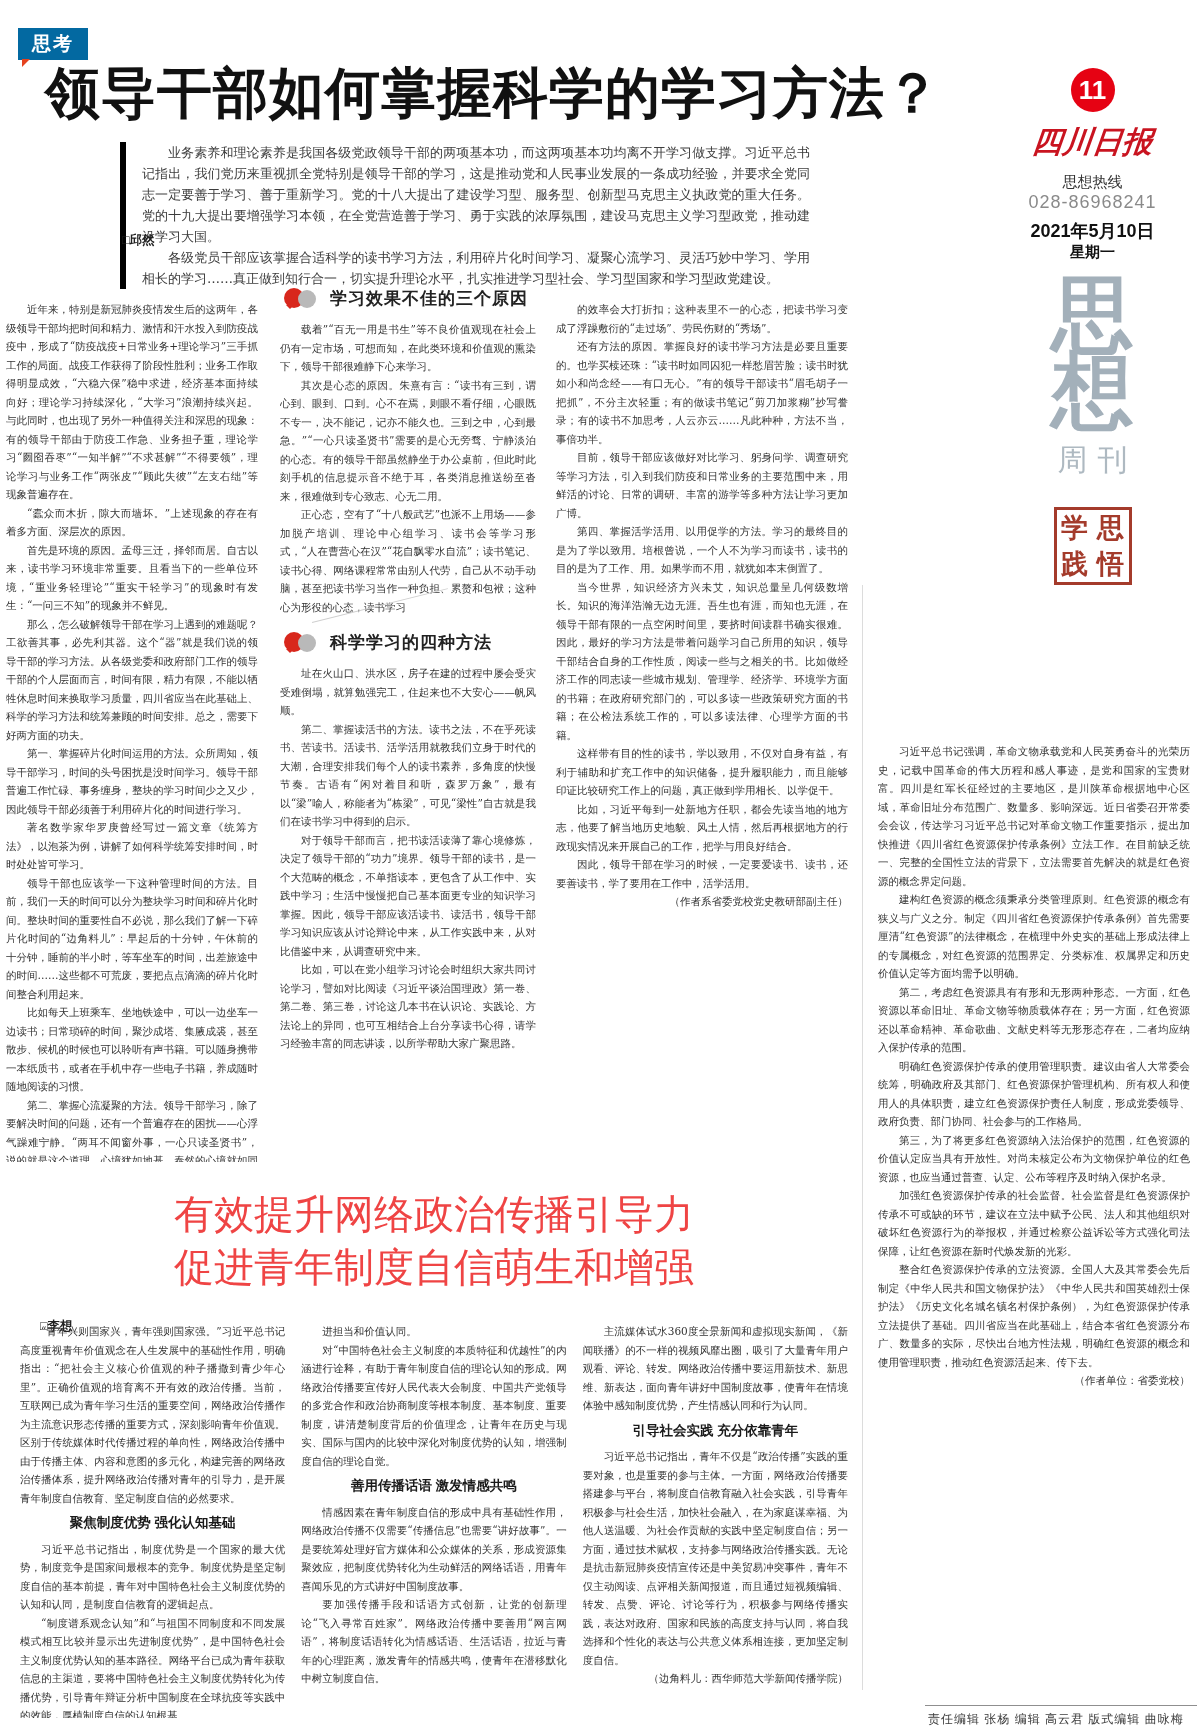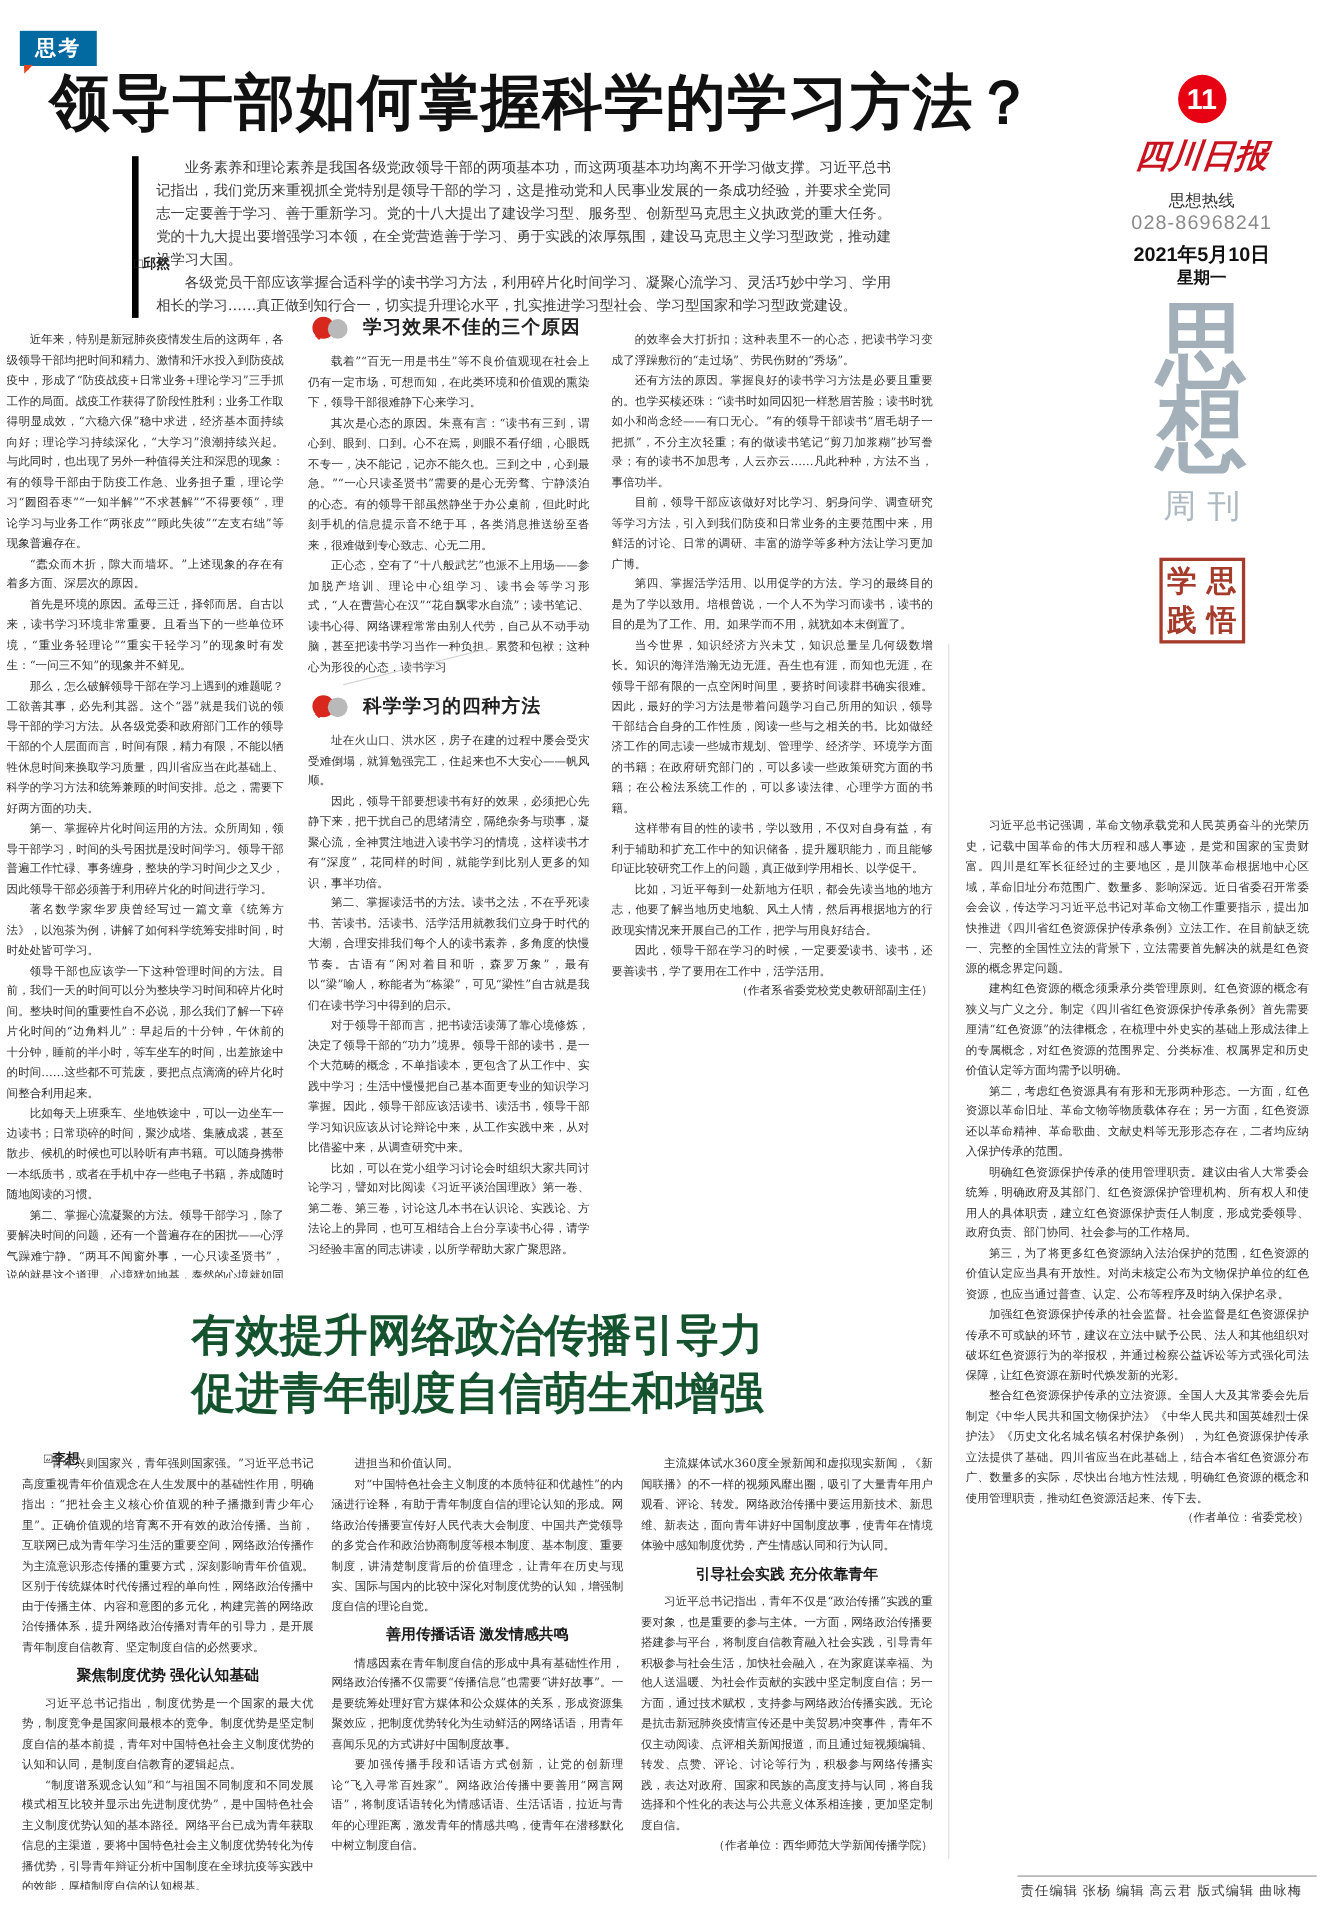--- a/index.html
+++ b/index.html
@@ -50,21 +50,21 @@
   .col .para{margin:0;text-indent:2em;}
   .attrib{text-align:right;text-indent:0;color:#333;}
   
   #suggest{position:absolute;left:878px;top:585px;width:312px;}
   #suggest-headline{margin-top:52px;text-align:center;font-size:26px;line-height:35px;font-weight:900;color:#161616;}
   #suggest-author{margin:14px 0 0 2px;}
   #suggest-body{position:absolute;left:878px;top:742px;width:312px;height:948px;}
   .vrule{position:absolute;left:862px;top:585px;width:1px;height:1105px;background:#dcdcdc;}
   
   #bottom-art{position:absolute;left:20px;top:1188px;width:828px;}
-  #bottom-headline{text-align:center;font-size:40px;line-height:53px;font-weight:700;color:#14532d;}
+  #bottom-headline{text-align:center;font-size:40px;line-height:53px;font-weight:400;color:#ef4444;}
   #bottom-author{margin:24px 0 0 20px;}
   #bottom-cols{position:absolute;left:20px;top:1322px;width:828px;height:396px;display:flex;gap:16px;}
   .bcol{flex:1;overflow:hidden;font-family:"DejaVu Serif",serif;font-size:10.5px;line-height:18.5px;
         color:#333;text-align:justify;}
   .bcol .para{margin:0;text-indent:2em;}
   .subhead{font-family:"Liberation Sans",sans-serif;font-size:13.5px;font-weight:bold;color:#1a1a1a;
         text-align:center;text-indent:0;margin:7px 0;}
   
   #footer-rule{position:absolute;left:925px;top:1705px;width:272px;height:1px;background:#8f8f8f;}
   #footer-credits{position:absolute;left:928px;top:1711px;font-size:12px;color:#3b3b3b;letter-spacing:1px;}
@@ -128,21 +128,20 @@
       </div>
     <div class="section-head" style="margin-top:12px;">
       <span class="bubbles">
           <i class="b-red"></i>
           <i class="b-gray"></i>
         </span>
       <span class="section-title">科学学习的四种方法</span>
     </div>
     <div>
         <div class="para">址在火山口、洪水区，房子在建的过程中屡会受灾受难倒塌，就算勉强完工，住起来也不大安心——帆风顺。</div>
-        <div class="para">因此，领导干部要想读书有好的效果，必须把心先静下来，把干扰自己的思绪清空，隔绝杂务与琐事，凝聚心流，全神贯注地进入读书学习的情境，这样读书才有“深度”，花同样的时间，就能学到比别人更多的知识，事半功倍。</div>
         <div class="para">第二、掌握读活书的方法。读书之法，不在乎死读书、苦读书。活读书、活学活用就教我们立身于时代的大潮，合理安排我们每个人的读书素养，多角度的快慢节奏。古语有“闲对着目和听，森罗万象”，最有以“梁”喻人，称能者为“栋梁”，可见“梁性”自古就是我们在读书学习中得到的启示。</div>
         <div class="para">对于领导干部而言，把书读活读薄了靠心境修炼，决定了领导干部的“功力”境界。领导干部的读书，是一个大范畴的概念，不单指读本，更包含了从工作中、实践中学习；生活中慢慢把自己基本面更专业的知识学习掌握。因此，领导干部应该活读书、读活书，领导干部学习知识应该从讨论辩论中来，从工作实践中来，从对比借鉴中来，从调查研究中来。</div>
         <div class="para">比如，可以在党小组学习讨论会时组织大家共同讨论学习，譬如对比阅读《习近平谈治国理政》第一卷、第二卷、第三卷，讨论这几本书在认识论、实践论、方法论上的异同，也可互相结合上台分享读书心得，请学习经验丰富的同志讲读，以所学帮助大家广聚思路。</div>
       </div>
   </div>
 
   <div class="col" style="left:556px;top:300px;width:292px;height:862px;">
     <div>
         <div class="para">的效率会大打折扣；这种表里不一的心态，把读书学习变成了浮躁敷衍的“走过场”、劳民伤财的“秀场”。</div>
         <div class="para">还有方法的原因。掌握良好的读书学习方法是必要且重要的。也学买椟还珠：“读书时如同囚犯一样愁眉苦脸；读书时犹如小和尚念经——有口无心。”有的领导干部读书“眉毛胡子一把抓”，不分主次轻重；有的做读书笔记“剪刀加浆糊”抄写誊录；有的读书不加思考，人云亦云……凡此种种，方法不当，事倍功半。</div>
@@ -202,20 +201,20 @@
         </div>
     </div>
     <div class="bcol">
       <div>
           <div class="para">主流媒体试水360度全景新闻和虚拟现实新闻，《新闻联播》的不一样的视频风靡出圈，吸引了大量青年用户观看、评论、转发。网络政治传播中要运用新技术、新思维、新表达，面向青年讲好中国制度故事，使青年在情境体验中感知制度优势，产生情感认同和行为认同。</div>
         </div>
       <div class="subhead">引导社会实践 充分依靠青年</div>
       <div>
           <div class="para">习近平总书记指出，青年不仅是“政治传播”实践的重要对象，也是重要的参与主体。一方面，网络政治传播要搭建参与平台，将制度自信教育融入社会实践，引导青年积极参与社会生活，加快社会融入，在为家庭谋幸福、为他人送温暖、为社会作贡献的实践中坚定制度自信；另一方面，通过技术赋权，支持参与网络政治传播实践。无论是抗击新冠肺炎疫情宣传还是中美贸易冲突事件，青年不仅主动阅读、点评相关新闻报道，而且通过短视频编辑、转发、点赞、评论、讨论等行为，积极参与网络传播实践，表达对政府、国家和民族的高度支持与认同，将自我选择和个性化的表达与公共意义体系相连接，更加坚定制度自信。</div>
         </div>
-      <div class="para attrib">（作者单位：西华师范大学新闻传播学院）</div>
+      <div class="para attrib">（边角料儿：西华师范大学新闻传播学院）</div>
     </div>
   </div>
 
   <div id="footer-rule"></div>
   <div id="footer-credits">责任编辑 张杨 编辑 高云君 版式编辑 曲咏梅</div>
 
 </div>
 
 </body></html>

